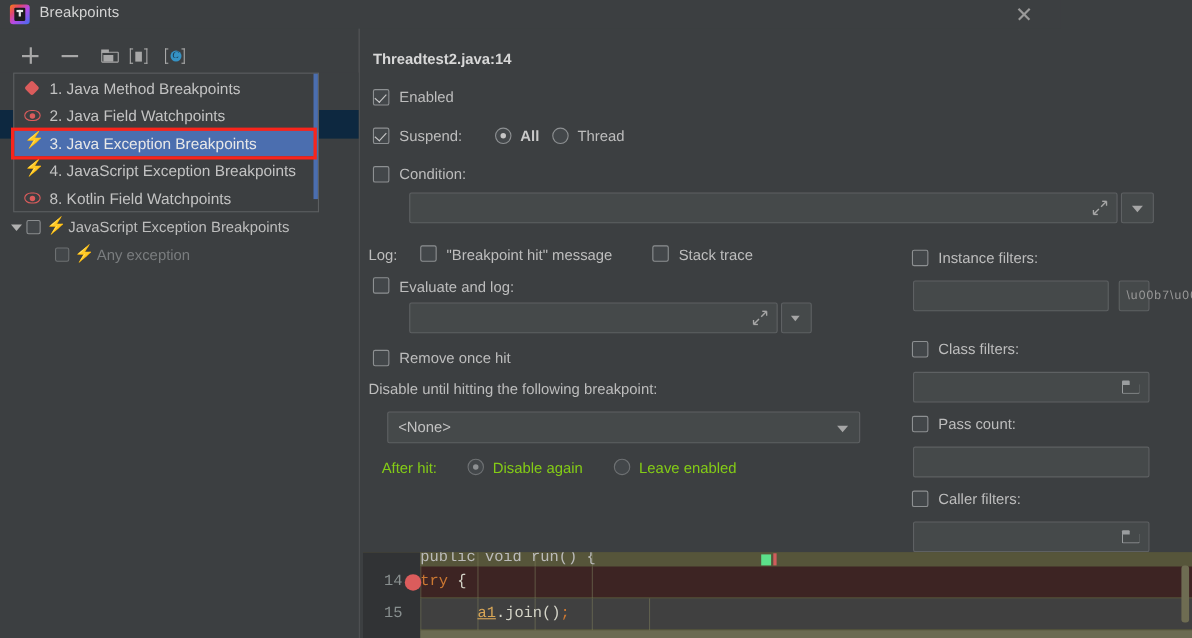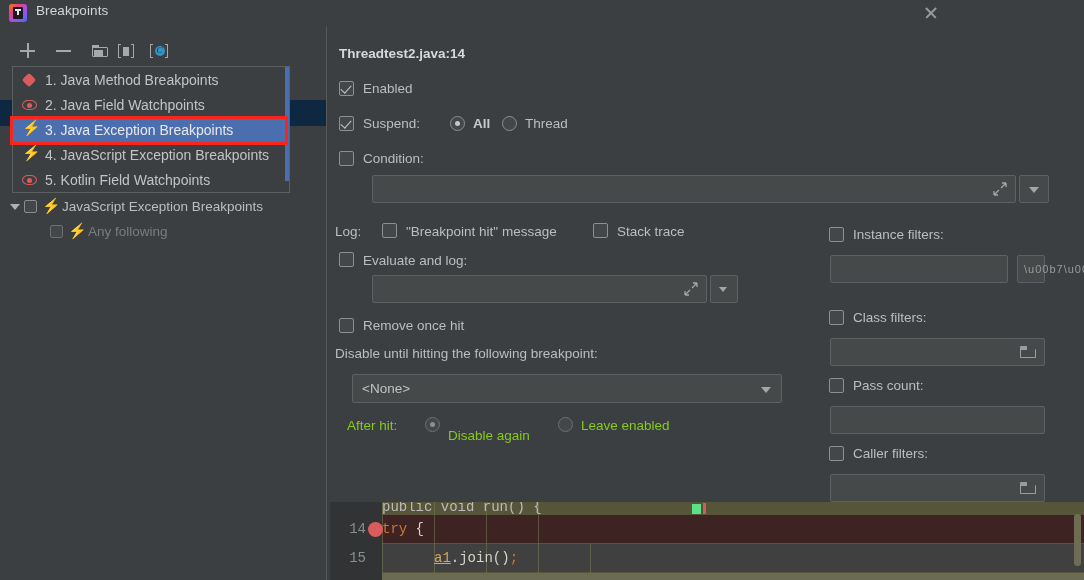--- a/index.html
+++ b/index.html
@@ -209,21 +209,21 @@
     <div class="tree-row">
       <span class="tri"></span>
       <span class="cbox"></span>
       <span class="lightning"></span>
       <span class="tree-label">JavaScript Exception Breakpoints</span>
     </div>
 
     <div class="tree-row indent-1">
       <span class="cbox dim"></span>
       <span class="lightning dim"></span>
-      <span class="tree-label dim">Any following</span>
+      <span class="tree-label dim">Any exception</span>
     </div>
   </div>
 
   <div class="popup">
     <div class="popup-item">
       <span class="pi-icon">
           <i class="ico-diamond"></i>
         </span>
       <span>1. Java Method Breakpoints</span>
     </div>
@@ -244,21 +244,21 @@
       <span class="pi-icon ico-bolt"></span>
       <span>4. JavaScript Exception Breakpoints</span>
     </div>
     <div class="popup-item">
       <span class="pi-icon">
           <i class="ico-eye">
             <i class="o"></i>
             <i class="p"></i>
           </i>
         </span>
-      <span>5. Kotlin Field Watchpoints</span>
+      <span>8. Kotlin Field Watchpoints</span>
     </div>
     <div class="popup-scroll"></div>
   </div>
   <div class="redbox"></div>
 
   <div class="right">
 
     <div class="bp-title">Threadtest2.java:14</div>
 
     <div class="chk checked" style="left:12px; top:55px;"></div>
@@ -307,21 +307,21 @@
     <div class="lbl" style="left:36px; top:292px;">Remove once hit</div>
 
     <div class="lbl" style="left:8px; top:320px;">Disable until hitting the following breakpoint:</div>
     <div class="combo" style="left:25px; top:348px; width:430px; height:29px;">
       <span class="val">&lt;None&gt;</span>
       <span class="caret"></span>
     </div>
 
     <div class="lbl dim" style="left:20px; top:392px;">After hit:</div>
     <div class="radio dim on" style="left:98px; top:391px;"></div>
-    <div class="lbl dim" style="left:121px; top:402px;">Disable again</div>
+    <div class="lbl dim" style="left:121px; top:392px;">Disable again</div>
     <div class="radio dim" style="left:231px; top:391px;"></div>
     <div class="lbl dim" style="left:254px; top:392px;">Leave enabled</div>
 
     <div class="chk" style="left:502px; top:201px;"></div>
     <div class="lbl" style="left:526px; top:201px;">Instance filters:</div>
     <div class="field" style="left:503px; top:229px; width:178px; height:28px;"></div>
     <div class="dropbtn" style="left:690px; top:229px; width:28px; height:28px;">
       <span class="dots">\u00b7\u00b7\u00b7</span>
     </div>
 

